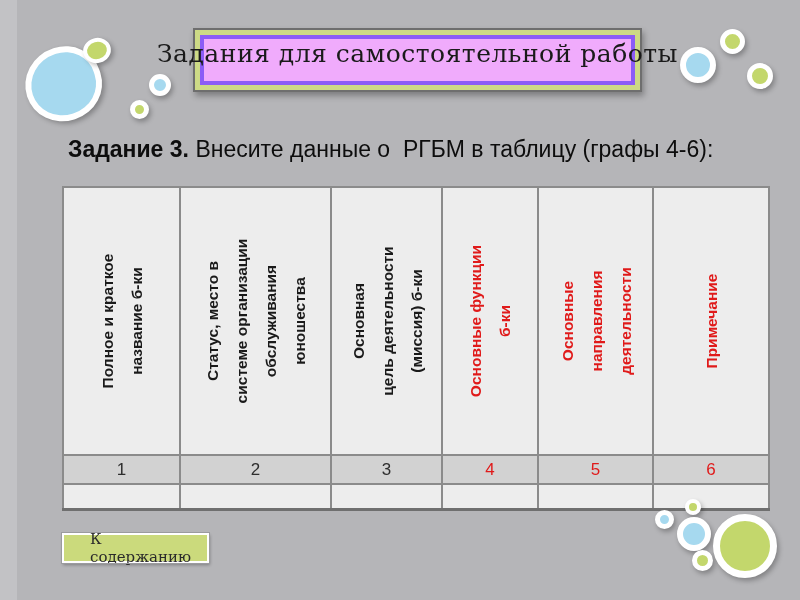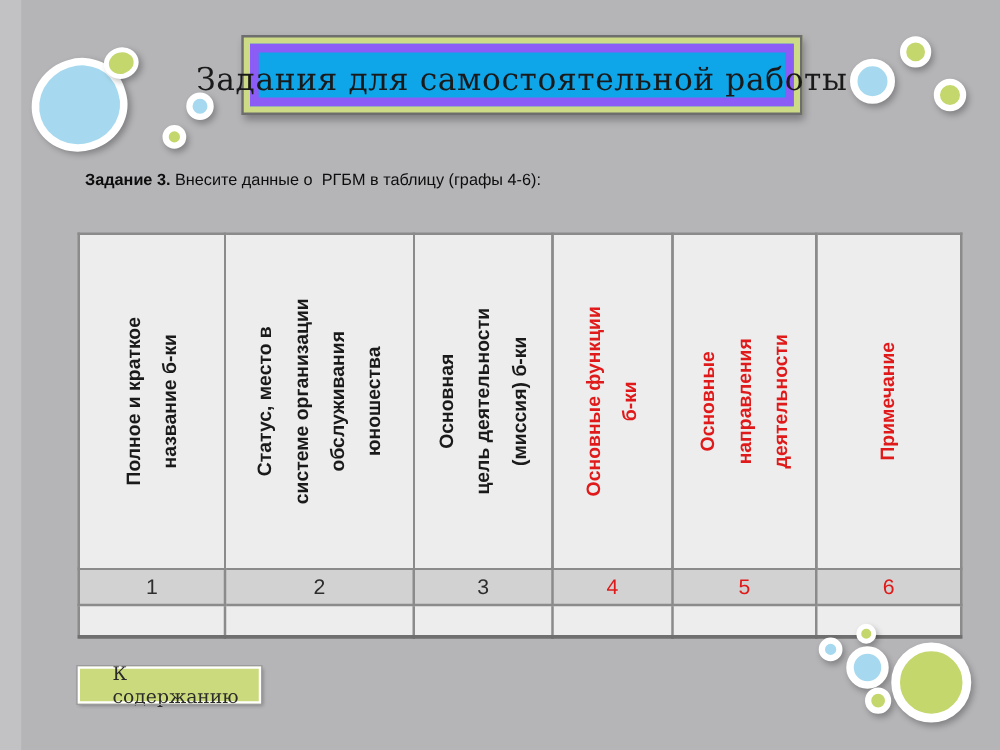--- a/index.html
+++ b/index.html
@@ -30,32 +30,32 @@
   
   .banner{
     position:absolute;left:193px;top:28px;width:449px;height:64px;
     background:var(--frame-green);
     border:2px solid #6e6e6e;
     padding:5px;
     box-shadow:2px 4px 6px rgba(0,0,0,.3);
   }
   .banner-inner{
     width:100%;height:100%;
-    background:#0ea5e9;
-    border:7px solid #8b5cf6;
-    display:flex;align-items:flex-end;justify-content:center;
+    background:#f0abfc;
+    border:4px solid #8b5cf6;
+    display:flex;align-items:flex-start;justify-content:center;
   }
   .banner-title{
     font-family:"DejaVu Serif",serif;
     font-size:25px;color:var(--ink);letter-spacing:.5px;white-space:nowrap;
   }
   
   .task{
     position:absolute;left:68px;top:136px;
-    font-size:13px;color:#0d0d0d;white-space:pre-wrap;
+    font-size:23px;color:#0d0d0d;white-space:pre-wrap;
   }
   .task b{font-weight:700;}
   
   table.grid{
     position:absolute;left:62px;top:186px;width:706px;
     table-layout:fixed;border-collapse:collapse;
     border:2px solid var(--grid-outer);
     border-bottom-width:3px;
   }
   table.grid td{border:2px solid var(--grid-border);}

